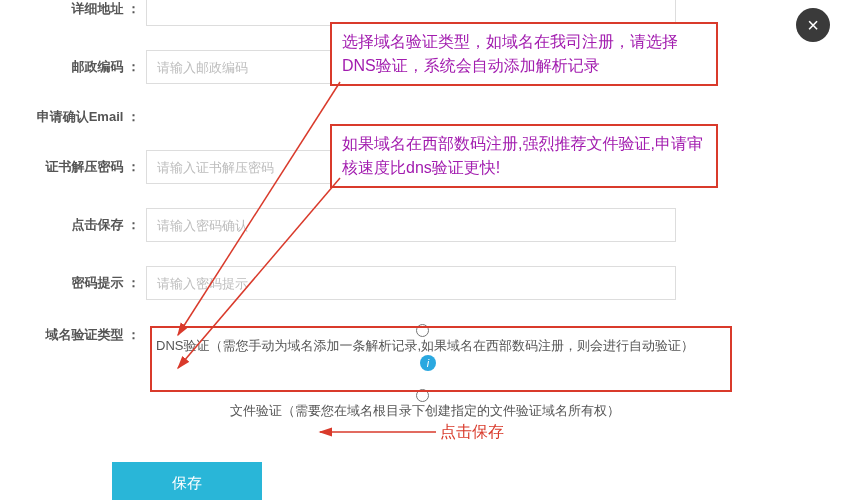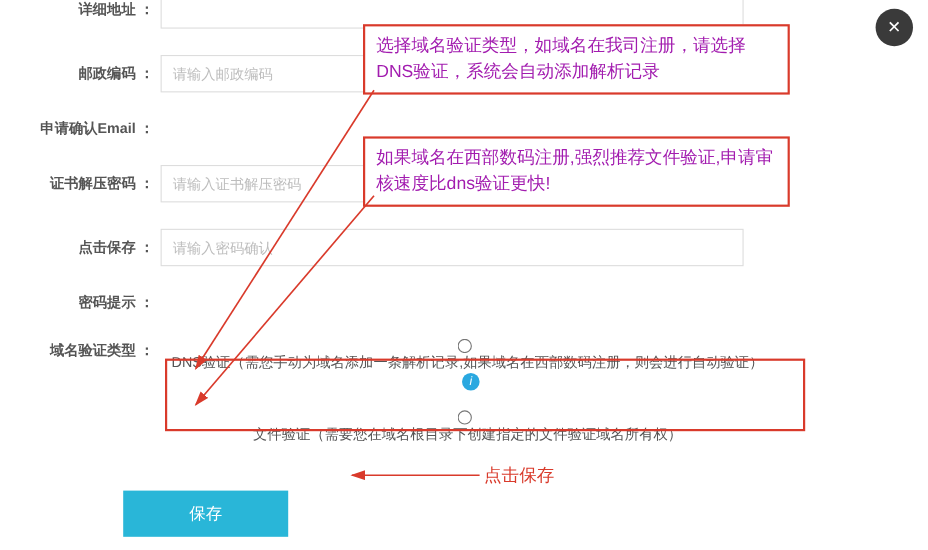--- a/index.html
+++ b/index.html
@@ -153,20 +153,21 @@
     <input class="inp" placeholder="请输入证书解压密码" style="">
   </div>
 
   <div class="row">
     <div class="lbl"><span>点击保存</span><span class="colon"> ：</span></div>
     <input class="inp" placeholder="请输入密码确认" style="">
   </div>
 
   <div class="row">
     <div class="lbl"><span>密码提示</span><span class="colon"> ：</span></div>
+    <input class="inp" placeholder="请输入密码提示" style="">
   </div>
 
   <div class="row v-type-row">
     <div class="lbl"><span>域名验证类型</span><span class="colon"> ：</span></div>
     <div class="radio-col">
       <div class="radio-row">
         <input type="radio" name="vtype" style="">
         <span>DNS验证（需您手动为域名添加一条解析记录,如果域名在西部数码注册，则会进行自动验证）</span>
         <span class="info-dot">i</span>
       </div>

